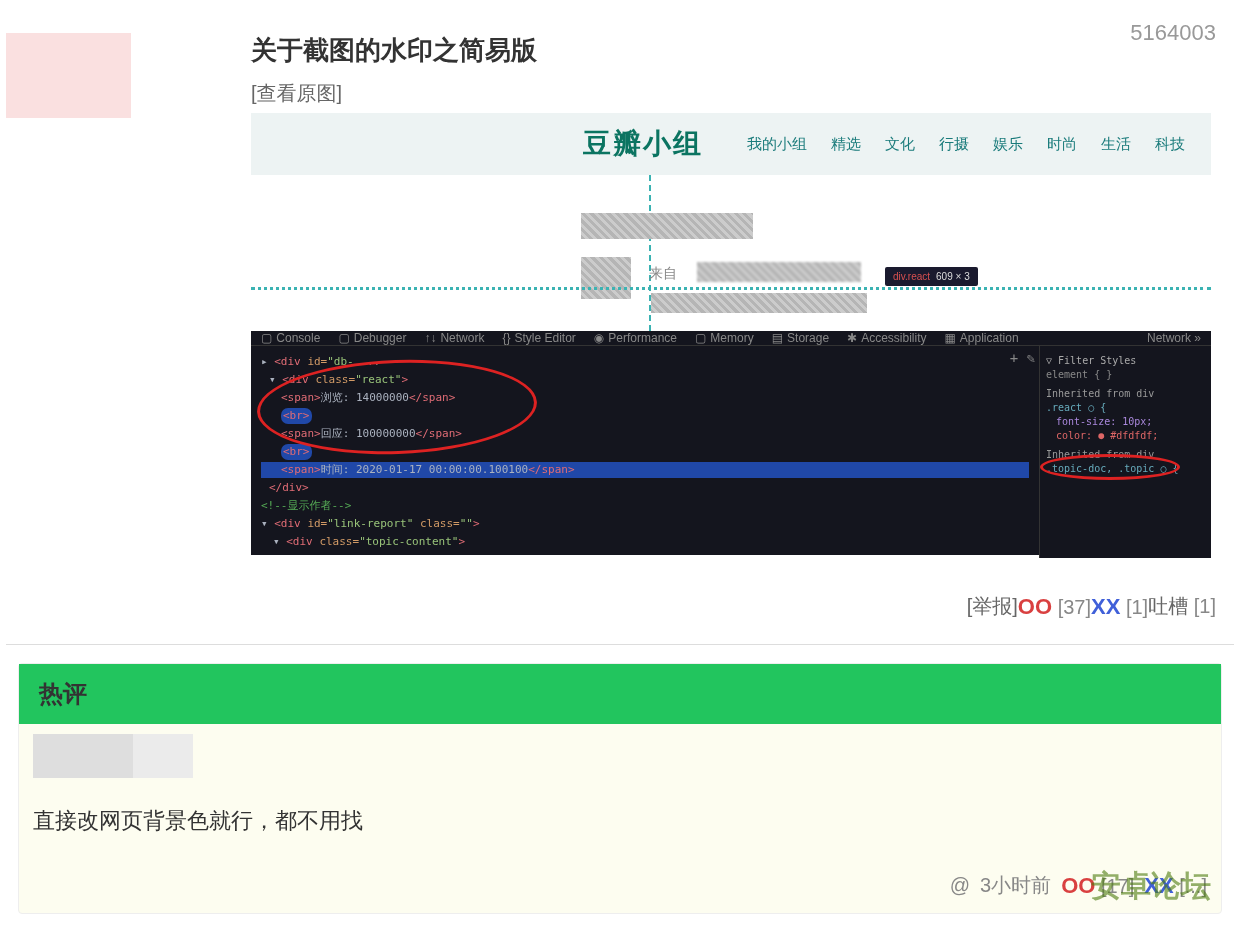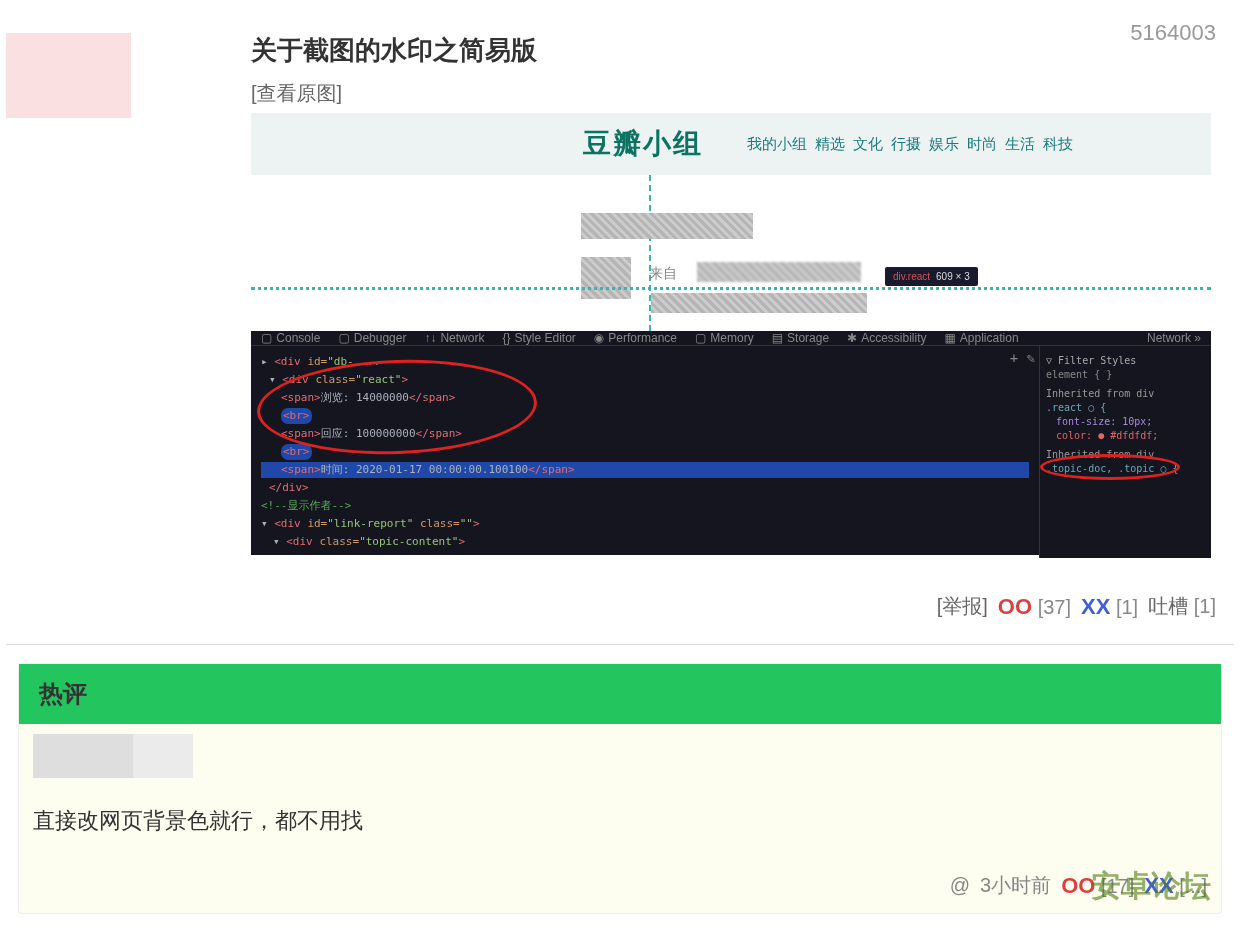--- a/index.html
+++ b/index.html
@@ -7,21 +7,21 @@
 .container { position: relative; }
 .post-id { position: absolute; top: 20px; right: 24px; color: #999; font-size: 22px; }
 .post-header { padding: 33px 16px 0 0; display: flex; }
 .avatar { width: 125px; height: 85px; background: #fae0e0; margin-left: 6px; flex-shrink: 0; }
 .post-content { margin-left: 120px; flex: 1; padding-right: 24px; }
 .post-title { font-size: 26px; color: #333; margin-bottom: 12px; }
 .view-original { color: #666; font-size: 20px; margin-bottom: 6px; }
 .screenshot { width: 960px; margin-top: 4px; }
 .ss-top { height: 62px; background: #edf3f3; display: flex; align-items: center; }
 .ss-logo { color: #0b7461; font-size: 28px; font-weight: bold; margin-left: 332px; letter-spacing: 2px; }
-.ss-nav { display: flex; gap: 8px; margin-left: 44px; }
+.ss-nav { display: flex; gap: 24px; margin-left: 44px; }
 .ss-nav span { color: #1a7b7b; font-size: 15px; }
 .ss-middle { position: relative; height: 156px; background: #fff; }
 .ss-middle::before { content: ''; position: absolute; left: 398px; top: 0; bottom: 0; border-left: 2px dashed #3bb3b3; }
 .ss-middle::after { content: ''; position: absolute; left: 0; right: 0; top: 112px; border-top: 3px dotted #3bb3b3; }
 .blur-block { position: absolute; background: repeating-linear-gradient(45deg, #b5b5b5, #b5b5b5 3px, #ccc 3px, #ccc 6px); }
 .bb1 { left: 330px; top: 38px; width: 172px; height: 26px; }
 .bb2 { left: 330px; top: 82px; width: 50px; height: 42px; }
 .bb3 { left: 446px; top: 87px; width: 164px; height: 20px; filter: blur(1px); }
 .bb4 { left: 400px; top: 118px; width: 216px; height: 20px; }
 .from-label { position: absolute; left: 398px; top: 90px; font-size: 14px; color: #888; }
@@ -38,21 +38,21 @@
 .attr { color: #d19a66; }
 .str { color: #98c379; }
 .txt { color: #abb2bf; }
 .hl-blue { background: #2048a8; display: inline-block; padding: 0 2px; border-radius: 7px; }
 .circle-red { position: absolute; border: 3px solid #d22; border-radius: 50%; pointer-events: none; }
 .c1 { left: 6px; top: 14px; width: 280px; height: 94px; transform: rotate(-2deg); }
 .dt-styles { width: 172px; background: #14151e; border-left: 1px solid #333; padding: 6px; position: relative; color: #888; }
 .st-line { font-size: 10px; margin: 3px 0; }
 .c2 { left: 0px; top: 108px; width: 140px; height: 26px; }
 .dt-toolbar { position: absolute; top: 4px; right: 176px; color: #888; font-size: 14px; }
-.actions { display: flex; justify-content: flex-end; gap: 10px; padding: 38px 24px 24px 0; font-size: 20px; align-items: center; }
+.actions { display: flex; justify-content: flex-end; padding: 38px 24px 24px 0; font-size: 20px; align-items: center; }
 .action-link { color: #666; }
 .oo { color: #d94040; font-weight: bold; font-size: 22px; }
 .xx { color: #4060d9; font-weight: bold; font-size: 22px; }
 .count { color: #888; }
 .divider { height: 1px; background: #ddd; margin: 0 6px 18px; }
 .hot-section { margin: 0 18px 20px 18px; background: #fdfdf0; border: 1px solid #eee; border-radius: 4px; }
 .hot-header { background: #22c55e; padding: 14px 20px; font-size: 24px; font-weight: bold; color: #333; }
 .hot-body { padding: 10px 14px 14px; position: relative; }
 .hot-avatar { display: flex; gap: 0; margin-bottom: 28px; }
 .ha1 { width: 100px; height: 44px; background: #dedede; }

